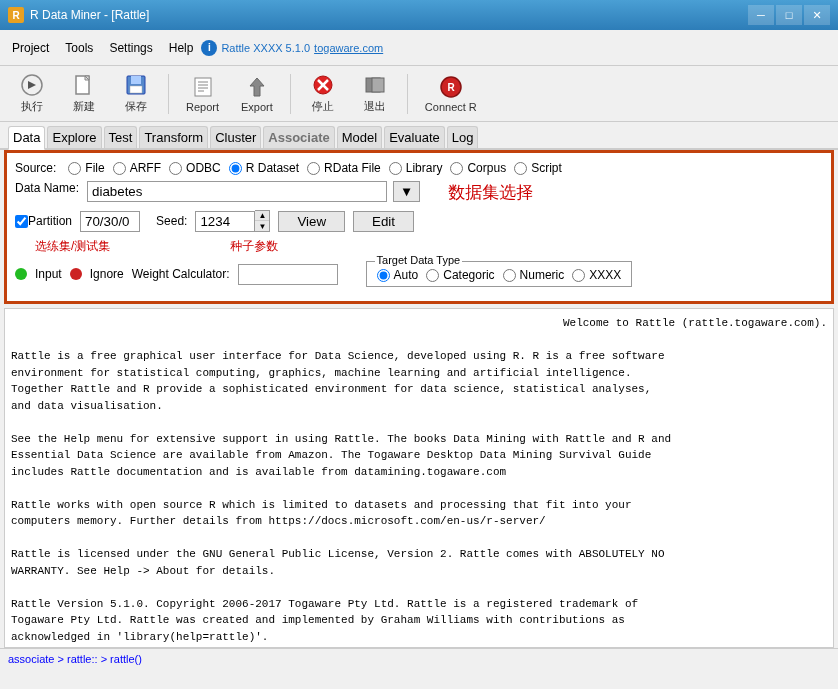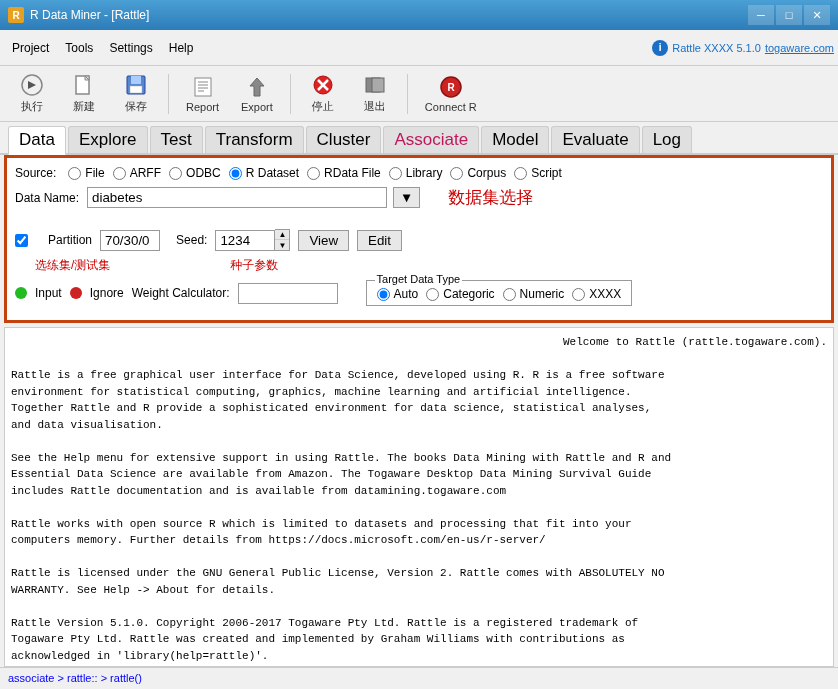--- a/index.html
+++ b/index.html
@@ -22,21 +22,20 @@
     .title-btn { width: 26px; height: 20px; background: rgba(255,255,255,0.2); border: none; color: white; cursor: pointer; font-size: 11px; display: flex; align-items: center; justify-content: center; }
 
     
     .menu-bar {
       background: #f0f0f0;
       border-bottom: 1px solid #ccc;
       height: 36px;
       display: flex;
       align-items: center;
       padding: 16px 4px;
-      justify-content: space-between;
     }
     .menu-items { display: flex; }
     .menu-item { padding: 2px 8px; cursor: pointer; font-size: 12px; }
     .menu-right { display: flex; align-items: center; gap: 4px; font-size: 11px; color: #1a6fc4; }
     .info-icon { width: 16px; height: 16px; background: #1a6fc4; border-radius: 50%; color: white; display: flex; align-items: center; justify-content: center; font-size: 10px; font-weight: bold; }
 
     
     .toolbar {
       background: #f0f0f0;
       border-bottom: 1px solid #ccc;
@@ -65,60 +64,60 @@
 
     
     .tab-bar {
       background: #f0f0f0;
       border-bottom: 2px solid #ccc;
       display: flex;
       padding: 4px 8px 0;
       gap: 2px;
     }
     .tab {
-      padding: 3px 10px;
+      padding: 3px 4px;
       cursor: pointer;
       border: 1px solid #ccc;
       border-bottom: none;
       background: #e0e0e0;
-      font-size: 17px;
+      font-size: 13px;
       border-radius: 3px 3px 0 0;
     }
     .tab.active { background: white; border-bottom: 1px solid white; margin-bottom: -2px; }
-    .tab.associate { color: #be185d; font-weight: normal; }
+    .tab.associate { color: #737373; font-weight: bold; }
 
     
     .main-content {
       background: white;
       padding: 8px;
       border: 3px solid #c2410c;
       margin: 0 4px;
     }
 
     
     .source-row { display: flex; align-items: center; gap: 8px; margin-bottom: 6px; flex-wrap: nowrap; }
     .source-label { font-weight: normal; margin-right: 4px; }
     .radio-item { display: flex; align-items: center; gap: 4px; cursor: pointer; }
 
     
-    .data-name-row { display: flex; align-items: center; gap: 8px; margin-bottom: 20px; }
+    .data-name-row { display: flex; align-items: flex-start; gap: 8px; margin-bottom: 6px; }
     .data-name-label { white-space: nowrap; }
     .data-name-input { flex: 0 0 300px; padding: 2px 4px; border: 1px solid #999; }
     .dataset-hint { color: #cc0000; font-size: 17px; margin-left: 20px; }
 
     
     .partition-row { display: flex; align-items: center; gap: 8px; margin-bottom: 6px; }
-    .partition-check { display: flex; align-items: center; gap: 20px; }
+    .partition-check { display: flex; align-items: center; gap: 0; }
     .partition-input { width: 60px; padding: 2px 4px; border: 1px solid #999; }
     .seed-label { margin-left: 8px; }
     .seed-input-wrap { display: flex; align-items: center; }
     .seed-input { width: 60px; padding: 2px 4px; border: 1px solid #999; }
     .seed-spinner { display: flex; flex-direction: column; border: 1px solid #999; border-left: none; }
     .seed-spinner-btn { width: 14px; height: 10px; background: #e8e8e8; cursor: pointer; font-size: 8px; display: flex; align-items: center; justify-content: center; border: none; border-bottom: 1px solid #ccc; }
-    .view-btn, .edit-btn { padding: 2px 10px; border: 1px solid #999; background: #e8e8e8; cursor: pointer; }
+    .view-btn, .edit-btn { padding: 2px 18px; border: 1px solid #999; background: #e8e8e8; cursor: pointer; }
     .hint-text { color: #cc0000; font-size: 12px; }
 
     
     .input-row { display: flex; align-items: center; gap: 8px; margin-bottom: 6px; }
     .dot-green { width: 12px; height: 12px; background: #22bb22; border-radius: 50%; display: inline-block; }
     .dot-red { width: 12px; height: 12px; background: #cc2222; border-radius: 50%; display: inline-block; }
     .weight-input { width: 100px; padding: 2px 4px; border: 1px solid #999; }
     .target-data-wrap { position: relative; border: 1px solid #999; padding: 6px 10px 4px; margin-left: 20px; display: flex; align-items: center; gap: 8px; }
     .target-data-title { position: absolute; top: -8px; left: 8px; background: white; font-size: 11px; padding: 0 2px; }
 

